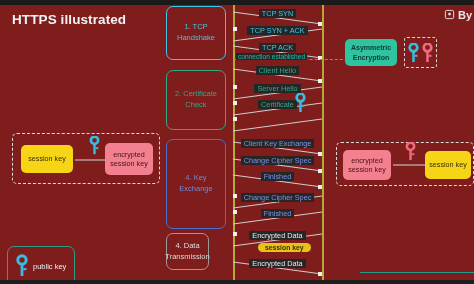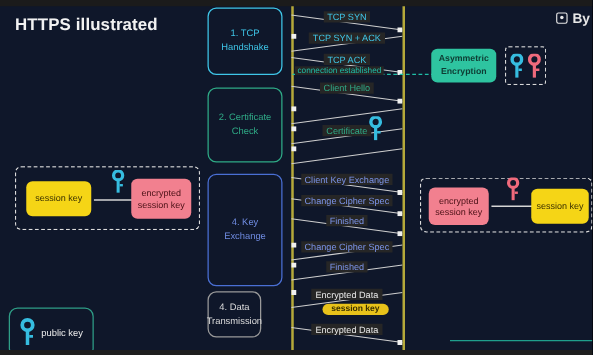--- a/index.html
+++ b/index.html
@@ -5,21 +5,21 @@
   * { box-sizing: border-box; margin: 0; padding: 0; }
   html, body {
     width: 474px; height: 284px;
     background: #000;
     font-family: "Liberation Sans", sans-serif;
     overflow: hidden;
   }
   #stage {
     position: relative;
     width: 474px; height: 284px;
-    background: #0f172a;
+    background: #7f1d1d;
     overflow: hidden;
   }
   .letterbox-top {
     position: absolute; left: 0; top: 0; width: 474px; height: 5px;
     background: #1b1b1b; z-index: 60;
   }
   .letterbox-bottom {
     position: absolute; left: 0; bottom: 0; width: 474px; height: 4px;
     background: #1e1e1e; z-index: 60;
   }
@@ -201,20 +201,21 @@
           <line x1="0" y1="2" x2="89" y2="14" stroke="#cfcfcf" stroke-width="1"></line>
           <rect x="85" y="12" width="4" height="4" fill="#f0f0f0"></rect>
         </svg>
         <div class="lbl" style="color: rgb(47, 170, 134);"><span style="background: rgb(38, 38, 38); text-align: right;">Client Hello</span></div>
       </div>
       <div class="msg" style="left: 233px; width: 89px; top: 85px;">
         <svg class="arrowline" viewBox="0 0 89 16">
           <line x1="0" y1="14" x2="89" y2="2" stroke="#cfcfcf" stroke-width="1"></line>
           <rect x="0" y="0" width="4" height="4" fill="#f0f0f0"></rect>
         </svg>
+        <div class="lbl" style="color: rgb(47, 170, 134);"><span style="background: rgb(38, 38, 38);">Server Hello</span></div>
       </div>
       <div class="msg" style="left: 233px; width: 89px; top: 101px;">
         <svg class="arrowline" viewBox="0 0 89 16">
           <line x1="0" y1="14" x2="89" y2="2" stroke="#cfcfcf" stroke-width="1"></line>
           <rect x="0" y="0" width="4" height="4" fill="#f0f0f0"></rect>
         </svg>
         <div class="lbl" style="color: rgb(47, 170, 134);"><span style="background: rgb(38, 38, 38); margin-top: 14px;">Certificate</span></div>
       </div>
       <div class="msg" style="left: 233px; width: 89px; top: 117px;">
         <svg class="arrowline" viewBox="0 0 89 16">

